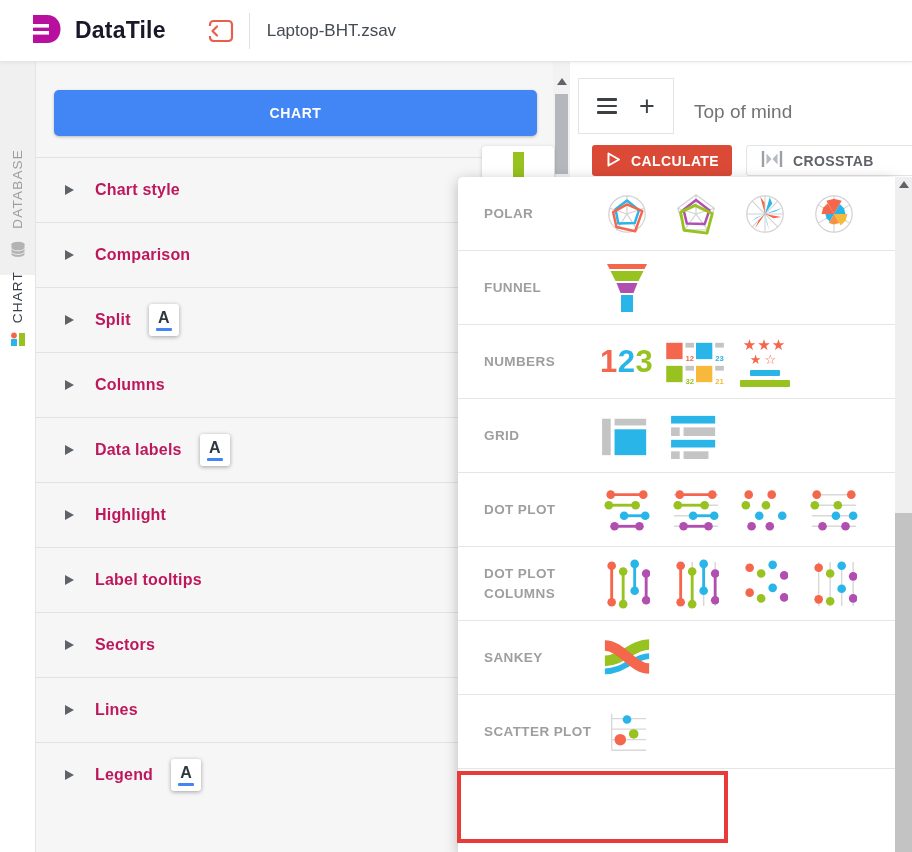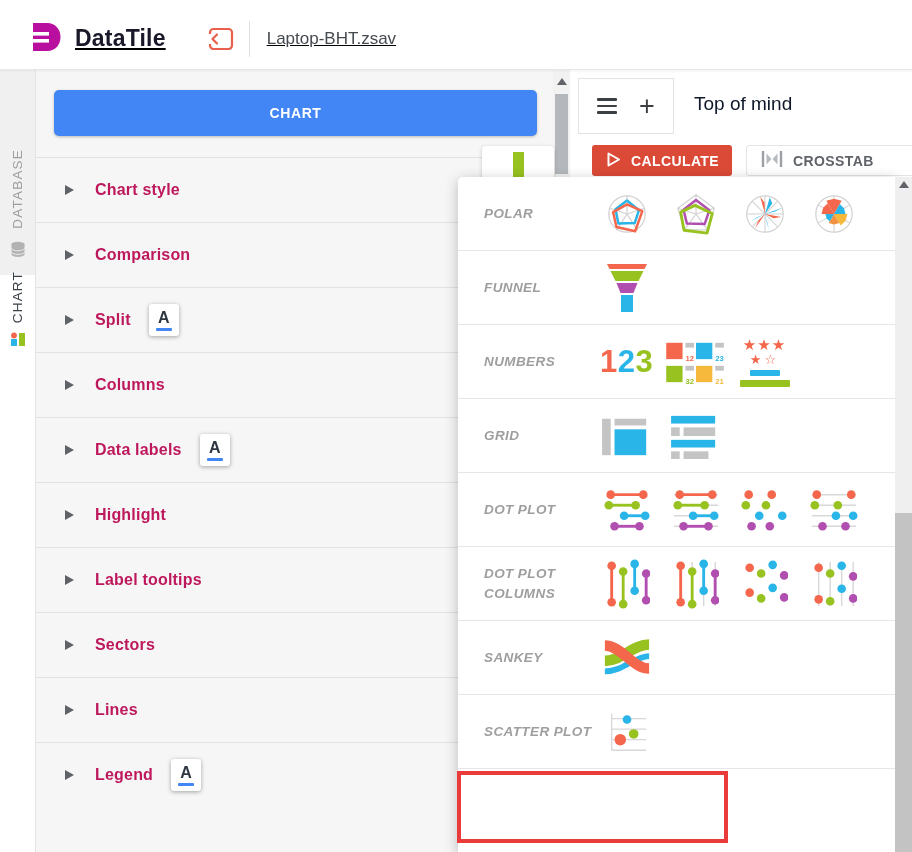--- a/index.html
+++ b/index.html
@@ -1,22 +1,22 @@
 <!DOCTYPE html>
 <html><head>
 <meta charset="utf-8">
 <style>
   * { margin:0; padding:0; box-sizing:border-box; }
   html,body { width:912px; height:852px; overflow:hidden; background:#fff;
               font-family:"Liberation Sans", sans-serif; position:relative; }
 
   
-  .header { position:absolute; left:0; top:8px; width:912px; height:62px; background:#fff;
+  .header { position:absolute; left:0; top:0; width:912px; height:62px; background:#fff;
             display:flex; align-items:center; padding-left:28px; z-index:40;
-            border-bottom:1px solid #e7e7e7; box-shadow:0 1px 3px rgba(0,0,0,.06);text-decoration:underline; }
+            border-bottom:1px solid #e7e7e7; box-shadow:0 1px 3px rgba(0,0,0,.06); }
   .app-name { font-size:23px; font-weight:bold; color:#181829; letter-spacing:.2px; margin-left:9px; }
   .folder-btn { margin-left:42px; display:flex; align-items:center; cursor:pointer; }
   .hdr-divider { width:1px; height:36px; background:#dcdfe3; margin-left:15px; }
   .file-name { margin-left:17px; font-size:17px; color:#454a50; }
 
   
   .side-strip { position:absolute; left:0; top:62px; width:36px; height:790px; background:#fff;
                 border-right:1px solid #e3e3e3; z-index:10; }
   .side-tab { width:100%; display:flex; flex-direction:column; align-items:center; justify-content:flex-end; }
   .side-tab .vtext { writing-mode:vertical-rl; transform:rotate(180deg); font-size:13.5px; letter-spacing:1.2px; }
@@ -53,39 +53,39 @@
   .menu-scrollbar { position:absolute; left:895px; top:177px; width:17px; height:675px; background:#efefef; z-index:31; }
   .menu-thumb { position:absolute; left:0; top:336px; width:17px; height:339px; background:#c3c3c3; cursor:pointer; }
 
   
   .right-area { position:absolute; left:570px; top:62px; width:342px; height:790px; background:#fff; overflow:hidden; z-index:4; }
   .tool-box { position:absolute; left:8px; top:16px; width:96px; height:56px; background:#fff;
               border:1px solid #e3e3e3; display:flex; align-items:center; justify-content:center; gap:22px; }
   .hamburger { display:flex; flex-direction:column; gap:4px; cursor:pointer; }
   .hamburger i { display:block; width:20px; height:2.6px; background:#3c4043; border-radius:1px; }
   .plus-btn { font-size:27px; color:#3c4043; line-height:1; cursor:pointer; }
-  .view-title { position:absolute; left:124px; top:31px; font-size:19px; color:#0f172a; }
+  .view-title { position:absolute; left:124px; top:39px; font-size:19px; color:#737373; }
   .calc-btn { position:absolute; left:22px; top:83px; width:140px; height:31px; background:#db4a37; border-radius:3px;
               color:#fff; font-size:14px; font-weight:bold; letter-spacing:.4px; display:flex; align-items:center;
               justify-content:center; gap:9px; cursor:pointer; }
   .xtab-btn { position:absolute; left:176px; top:83px; width:180px; height:31px; background:#fff; border:1px solid #e4e4e4;
               border-radius:3px; color:#5f6368; font-size:14px; font-weight:bold; letter-spacing:.4px;
               display:flex; align-items:center; justify-content:flex-start; padding-left:14px; gap:10px; cursor:pointer; }
 
   
   .peek-btn { position:absolute; left:482px; top:146px; width:72px; height:40px; background:#fff; border-radius:4px;
               box-shadow:0 1px 4px rgba(0,0,0,.18); z-index:8; display:flex; justify-content:center; }
   .peek-bar { width:11px; height:26px; background:#97c21f; margin-top:6px; }
 
   
   .chart-menu { position:absolute; left:458px; top:177px; width:437px; height:675px; background:#fff; z-index:30;
                 border-radius:5px 0 0 0; box-shadow:0 3px 14px rgba(0,0,0,.25); }
   .menu-row { height:74px; display:flex; align-items:center; padding-left:26px; border-bottom:1px solid #e6e6e6; }
   .menu-label { width:108px; flex:0 0 auto; font-size:13.5px; font-weight:bold; color:#9e9e9e;
-                letter-spacing:.4px; line-height:1.45;font-style:italic; }
+                letter-spacing:.4px; line-height:1.45; }
   .menu-icons { display:flex; align-items:center; }
   .icon-cell { width:69px; display:flex; align-items:flex-start; justify-content:center; cursor:pointer; }
 
   .num123 { font-size:31px; font-weight:bold; letter-spacing:.5px; }
   .num123 .d-red { color:#f4674c; } .num123 .d-blue { color:#29b5e8; } .num123 .d-green { color:#97c21f; }
   .stars-tile { width:58px; text-align:center; }
   .stars-r1 { color:#f4674c; font-size:15px; letter-spacing:1px; line-height:1; }
   .stars-r2 { color:#f4674c; font-size:13px; letter-spacing:3px; line-height:1; margin-top:1px; }
   .bar-blue { width:30px; height:6px; background:#29b5e8; border-radius:1px; margin:4px auto 0; }
   .bar-green { width:50px; height:7px; background:#97c21f; border-radius:1px; margin:4px auto 0; }

